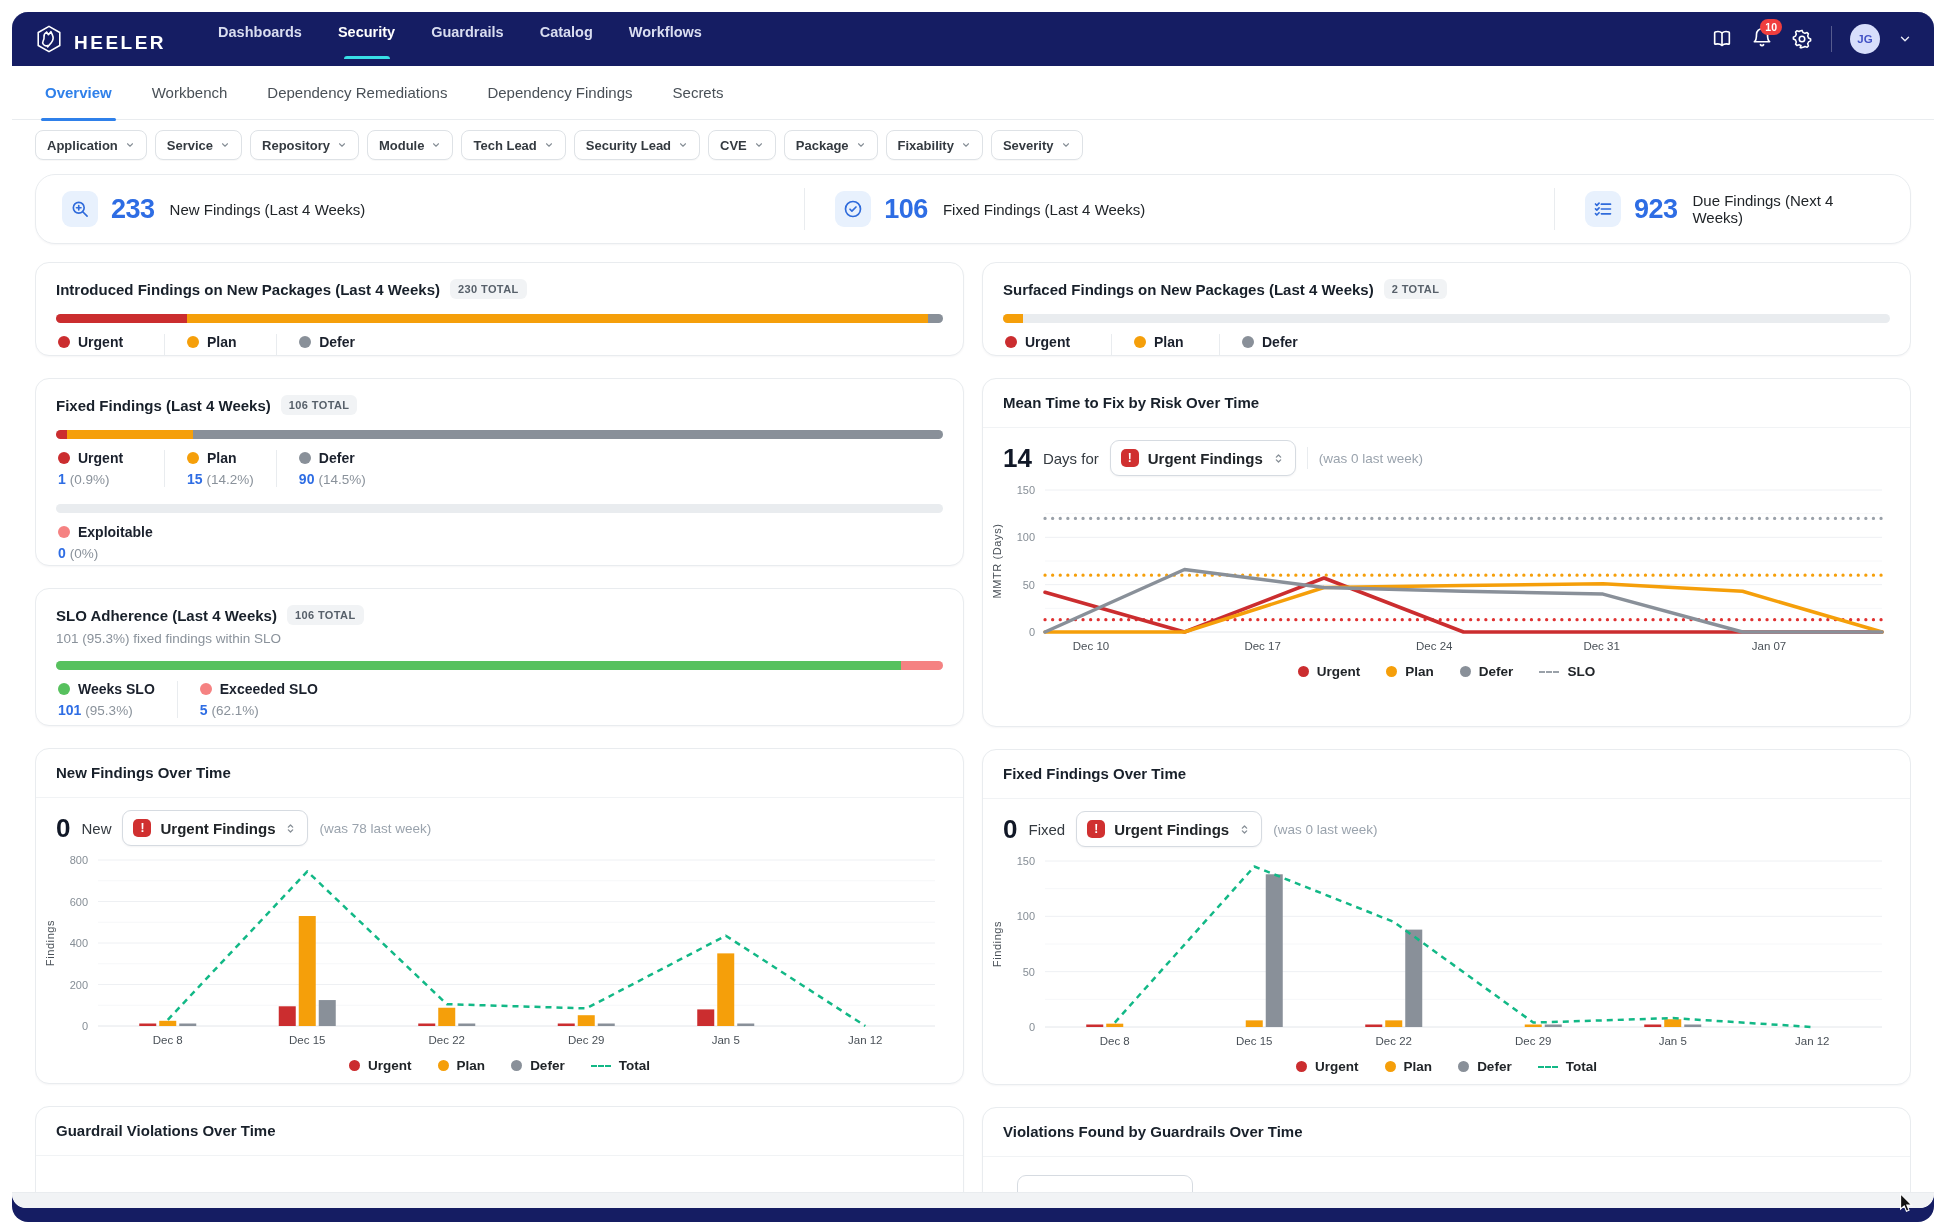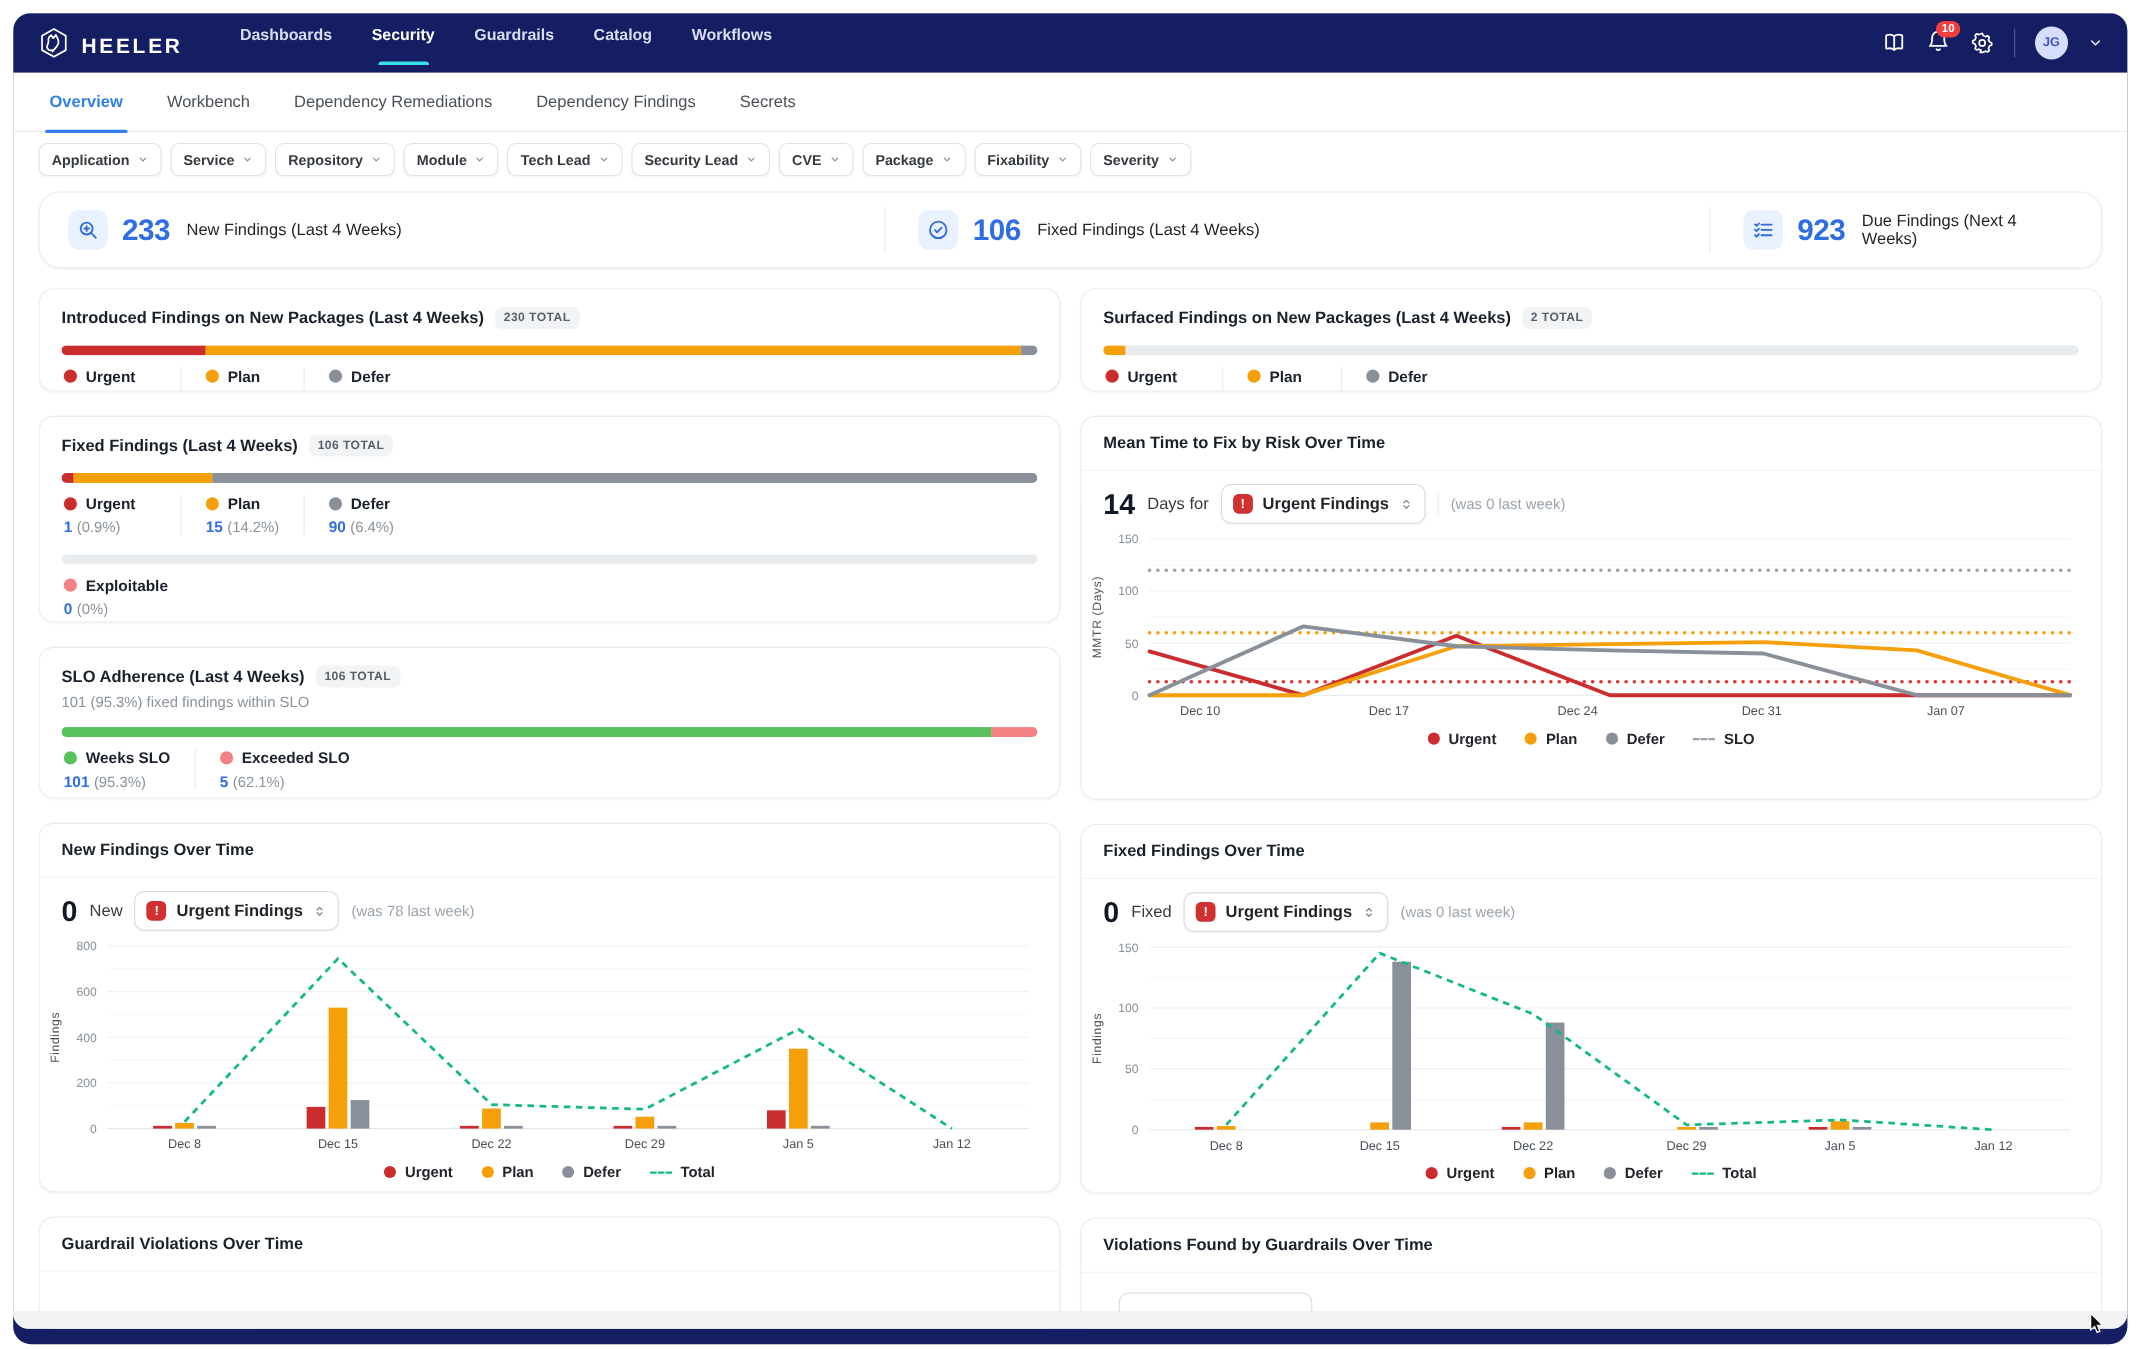--- a/index.html
+++ b/index.html
@@ -324,21 +324,21 @@
                     <span class="dot" style="background: rgb(245, 159, 10);"></span>
                     <span class="dlbl">Plan</span>
                   </div>
                   <div class="dval"><span class="v blue">15</span><span class="pct">(14.2%)</span></div>
                 </div>
                 <div class="ditem">
                   <div class="dtop">
                     <span class="dot" style="background: rgb(137, 144, 153);"></span>
                     <span class="dlbl">Defer</span>
                   </div>
-                  <div class="dval"><span class="v blue">90</span><span class="pct">(6.4%)</span></div>
+                  <div class="dval"><span class="v blue">90</span><span class="pct">(14.5%)</span></div>
                 </div>
               </div>
             <div class="dist-bar" id="bar-exploitable" style="margin-top:17px"></div>
             <div class="dlegend" id="legend-exploitable">
                 <div class="ditem">
                   <div class="dtop">
                     <span class="dot" style="background: rgb(245, 130, 130);"></span>
                     <span class="dlbl">Exploitable</span>
                   </div>
                   <div class="dval"><span class="v blue">0</span><span class="pct">(0%)</span></div>

